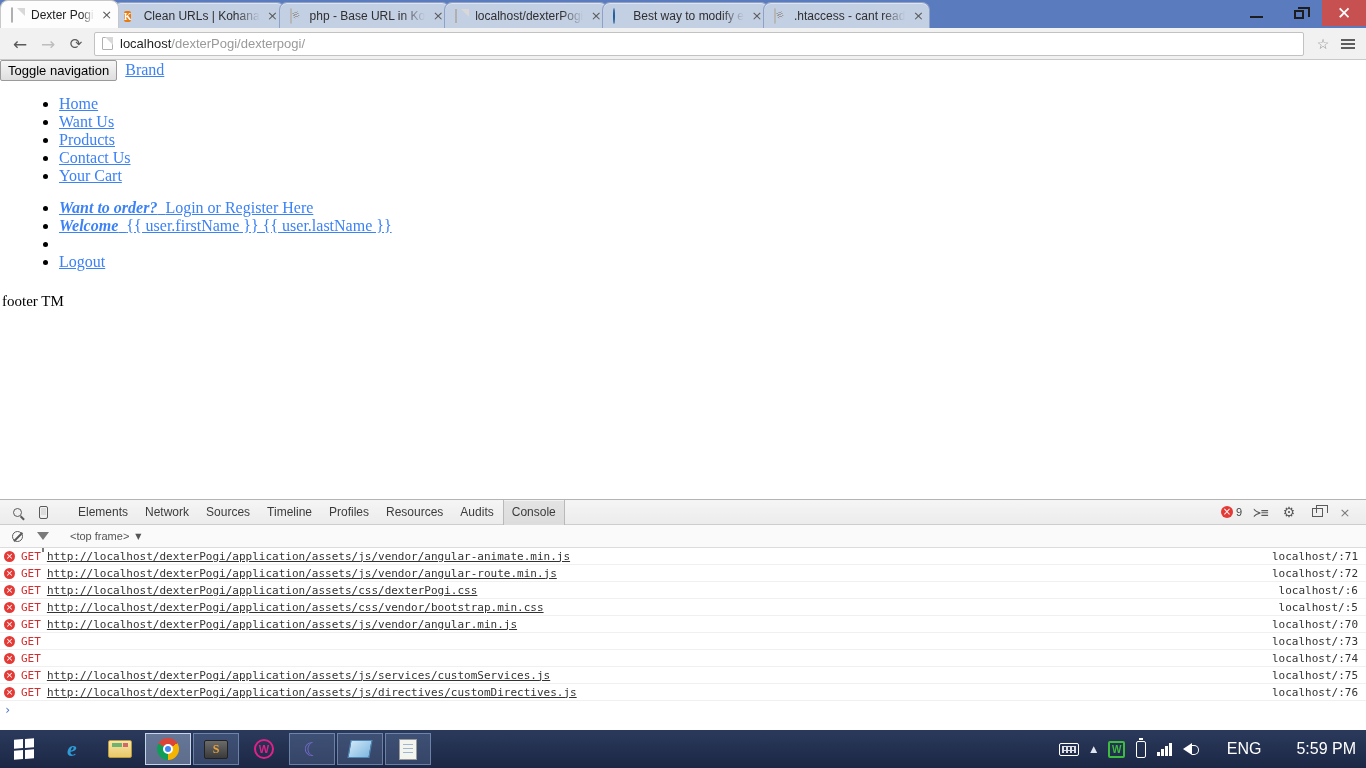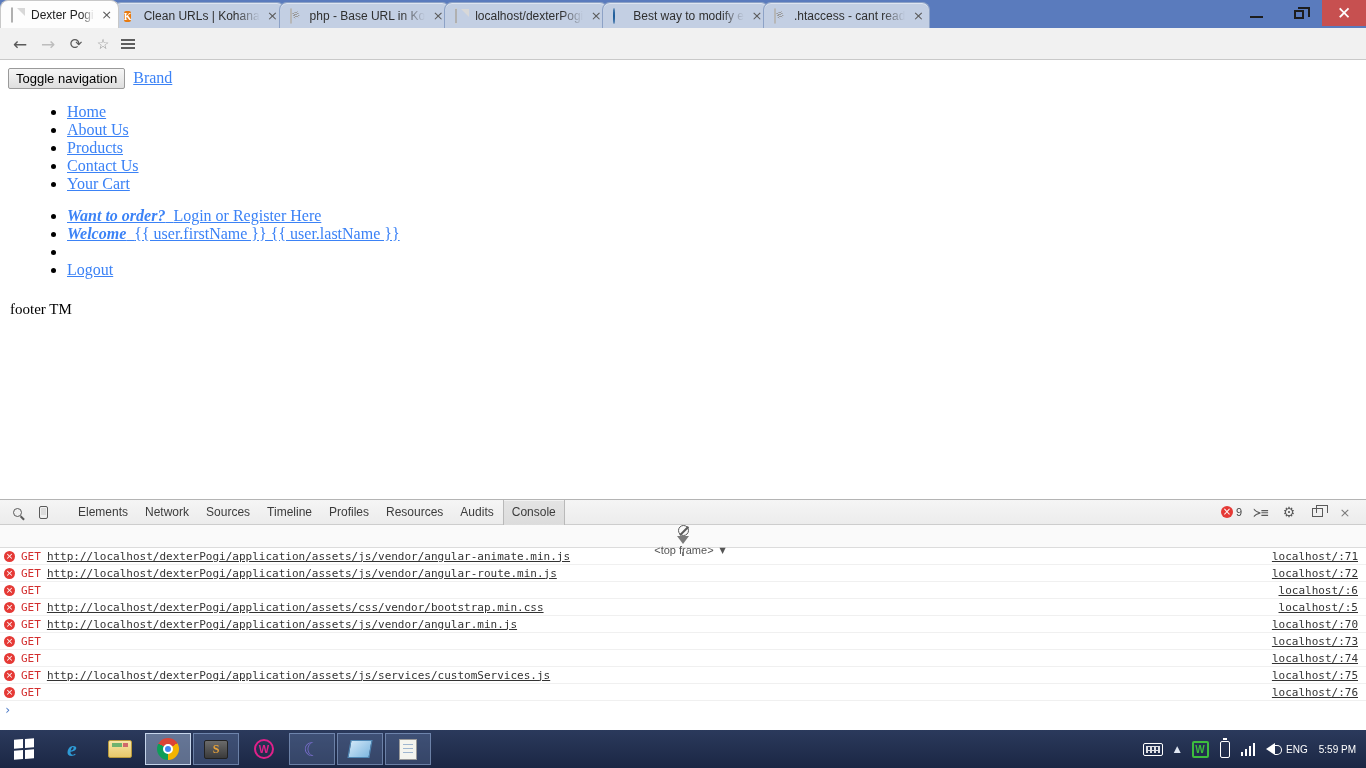--- a/index.html
+++ b/index.html
@@ -125,21 +125,21 @@
   #omnibox-text { font-size: 13px; color: #9a9a9a; }
   #omnibox-text .host { color: #1f1f1f; }
   #star-btn { width: 26px; text-align: center; color: #8a8a8a; font-size: 14px; font-family: "DejaVu Sans", sans-serif; }
   #menu-btn { width: 24px; display: flex; flex-direction: column; justify-content: center; align-items: center; gap: 2px; }
   #menu-btn i { display: block; width: 14px; height: 2px; background: #5e5e5e; }
 
   
   #page {
     background: #fff; height: 439px; overflow: hidden;
     font-family: "Liberation Serif", "DejaVu Serif", serif;
-    font-size: 16px; color: #000; padding: 8px;
+    font-size: 16px; color: #000; 
   }
   #navbar-header { display: flex; align-items: baseline; gap: 8px; }
   #toggle-nav {
     font-family: "Liberation Sans", sans-serif;
     font-size: 13px; padding: 2px 7px;
     background: linear-gradient(#f6f6f6, #dedede);
     border: 1px solid #9a9a9a; border-radius: 2px; color: #000;
   }
   a.page-link { color: #3b82f6; text-decoration: underline; }
   #nav-list { list-style: disc; margin: 14px 0 0 59px; }
@@ -176,21 +176,21 @@
   }
   .icn-console { font-size: 13px; color: #5a5a5a; font-family: "DejaVu Sans Mono", monospace; }
   .icn-gear { font-size: 14px; color: #5a5a5a; font-family: "DejaVu Sans", sans-serif; }
   .icn-dock { width: 11px; height: 9px; border: 1.6px solid #5a5a5a; position: relative; }
   .icn-dock:before { content:""; position:absolute; left:3px; top:-4px; width:10px; height:7px; border:1.6px solid #5a5a5a; border-bottom:none;}
   .icn-close { font-size: 13px; color: #7a7a7a; font-family: "DejaVu Sans", sans-serif; }
 
   #dt-filterbar {
     height: 23px; display: flex; align-items: center;
     background: #fafafa; border-bottom: 1px solid #dcdcdc;
-    padding: 0 4px; font-size: 11px; color: #5a5a5a; flex-direction: column;
+    padding: 0 4px; font-size: 11px; color: #5a5a5a;
   }
   .no-sign { width: 11px; height: 11px; border: 1.5px solid #5a5a5a; border-radius: 50%; position: relative; }
   .no-sign:after { content:""; position:absolute; left:-1px; top:4px; width:12px; height:1.5px; background:#5a5a5a; transform: rotate(-45deg); }
   .funnel { width: 0; height: 0; border-left: 6px solid transparent; border-right: 6px solid transparent; border-top: 8px solid #7a7a7a; position: relative; }
   .funnel:after { content:""; position:absolute; left:-1px; top:8px; width:2px; height:4px; background:#7a7a7a; }
   #frame-sel { margin-left: 14px; display: flex; align-items: center; gap: 6px; font-size: 11px; color: #555; }
   .caret-d { font-size: 8px; color: #555; font-family: "DejaVu Sans", sans-serif; }
 
   #console-body { height: 181px; overflow: hidden; background: #fff; }
   .log-row {
@@ -198,21 +198,21 @@
     border-bottom: 1px solid #f0f0f0; padding: 0 4px; font-size: 11px;
     font-family: "DejaVu Sans Mono", "Liberation Mono", monospace;
   }
   .log-err-icon {
     width: 11px; height: 11px; border-radius: 50%; background: #e53935;
     color: #fff; font-size: 9px; line-height: 11px; text-align: center;
     margin-right: 6px; flex: 0 0 11px; font-family: "DejaVu Sans", sans-serif;
   }
   .log-method { color: #d32f2f; margin-right: 6px; }
   .log-url { color: #333; text-decoration: underline; }
-  .log-src { margin-left: auto; color: #333; text-decoration: underline; padding-right: 4px; }
+  .log-src { margin-left: auto; color: #333; padding-right: 4px; }
   #prompt-row { display: flex; align-items: center; height: 17px; padding: 0 4px; }
   .prompt-caret { color: #4a79c7; font-size: 12px; font-family: "DejaVu Sans Mono", monospace; }
 
   
   #taskbar {
     height: 38px; width: 1366px; background: linear-gradient(#2b3a5c, #1b2744);
     display: flex; align-items: center; position: relative;
   }
   #start-btn { width: 48px; height: 38px; display: flex; align-items: center; justify-content: center; }
   .win-logo { display: grid; grid-template-columns: 9px 9px; grid-template-rows: 9px 9px; gap: 2px; transform: skewY(-4deg); }
@@ -273,21 +273,21 @@
   }
   .ic-battery { width: 10px; height: 17px; border: 1.5px solid #fff; border-radius: 2px; position: relative; }
   .ic-battery:before { content:""; position:absolute; left:2px; top:-3.5px; width:4px; height:2px; background:#fff;}
   .ic-signal { display: flex; align-items: flex-end; gap: 1.5px; height: 14px; }
   .ic-signal i { width: 2.5px; background: #fff; display: block; }
   .ic-volume { width: 0; height: 0; border-top: 6px solid transparent; border-bottom: 6px solid transparent; border-right: 9px solid #fff; position: relative; }
   .ic-volume:after {
     content: ""; position: absolute; left: 9px; top: -4px; width: 6px; height: 8px;
     border: 1.5px solid #fff; border-left: none; border-radius: 0 8px 8px 0;
   }
-  #tray-lang, #tray-clock { color: #fff; font-size: 10px; }
+  #tray-lang, #tray-clock { color: #fff; font-size: 16px; margin-left: 24px; }
 </style>
 </head>
 <body>
 
 <div id="chrome-window">
 
   <div id="tabstrip">
     <div class="tab active">
       <span class="favicon"><span class="fi-doc"></span></span>
       <span class="tab-title">Dexter Pogi</span>
@@ -329,37 +329,41 @@
       <div class="cap-btn close">
         <span class="cap-x">✕</span>
       </div>
     </div>
   </div>
 
   <div id="toolbar">
     <div class="nav-btn">←</div>
     <div class="nav-btn fwd">→</div>
     <div class="nav-btn reload">⟳</div>
+    <div id="omnibox-wrap">
+      <span id="omnibox-icon"></span>
+      <span id="omnibox-text"><span class="host">localhost</span><span>/dexterPogi/dexterpogi/</span></span>
+    </div>
     <div id="star-btn">☆</div>
     <div id="menu-btn">
         <i></i>
         <i></i>
         <i></i>
       </div>
   </div>
 
   <div id="page">
     <div id="navbar-header">
       <button id="toggle-nav">Toggle navigation</button>
       <a class="page-link" href="#">Brand</a>
     </div>
 
     <ul id="nav-list">
       <li><a class="page-link" href="#">Home</a></li>
-      <li><a class="page-link" href="#">About Us</a></li>
+      <li><a class="page-link" href="#">Want Us</a></li>
       <li><a class="page-link" href="#">Products</a></li>
       <li><a class="page-link" href="#">Contact Us</a></li>
       <li><a class="page-link" href="#">Your Cart</a></li>
       <li class="spacer"></li>
       <li>
         <a class="page-link" href="#"><small class="lbl">Want to order?</small>&nbsp;&nbsp;<span>Login or Register Here</span></a>
       </li>
       <li>
         <a class="page-link" href="#"><small class="lbl">Welcome</small>&nbsp;&nbsp;<span>{{ user.firstName }} {{ user.lastName }}</span></a>
       </li>
@@ -431,20 +435,21 @@
       </div>
       <div class="log-row">
         <span class="log-err-icon">×</span>
         <span class="log-method">GET</span>
         <span class="log-url">http://localhost/dexterPogi/application/assets/js/vendor/angular-route.min.js</span>
         <span class="log-src">localhost/:72</span>
       </div>
       <div class="log-row">
         <span class="log-err-icon">×</span>
         <span class="log-method">GET</span>
+        <span class="log-url">http://localhost/dexterPogi/application/assets/css/dexterPogi.css</span>
         <span class="log-src">localhost/:6</span>
       </div>
       <div class="log-row">
         <span class="log-err-icon">×</span>
         <span class="log-method">GET</span>
         <span class="log-url">http://localhost/dexterPogi/application/assets/css/vendor/bootstrap.min.css</span>
         <span class="log-src">localhost/:5</span>
       </div>
       <div class="log-row">
         <span class="log-err-icon">×</span>
@@ -464,20 +469,21 @@
       </div>
       <div class="log-row">
         <span class="log-err-icon">×</span>
         <span class="log-method">GET</span>
         <span class="log-url">http://localhost/dexterPogi/application/assets/js/services/customServices.js</span>
         <span class="log-src">localhost/:75</span>
       </div>
       <div class="log-row">
         <span class="log-err-icon">×</span>
         <span class="log-method">GET</span>
+        <span class="log-url">http://localhost/dexterPogi/application/assets/js/directives/customDirectives.js</span>
         <span class="log-src">localhost/:76</span>
       </div>
       <div id="prompt-row">
         <span class="prompt-caret">›</span>
       </div>
     </div>
   </div>
 </div>
 
 <div id="taskbar">

